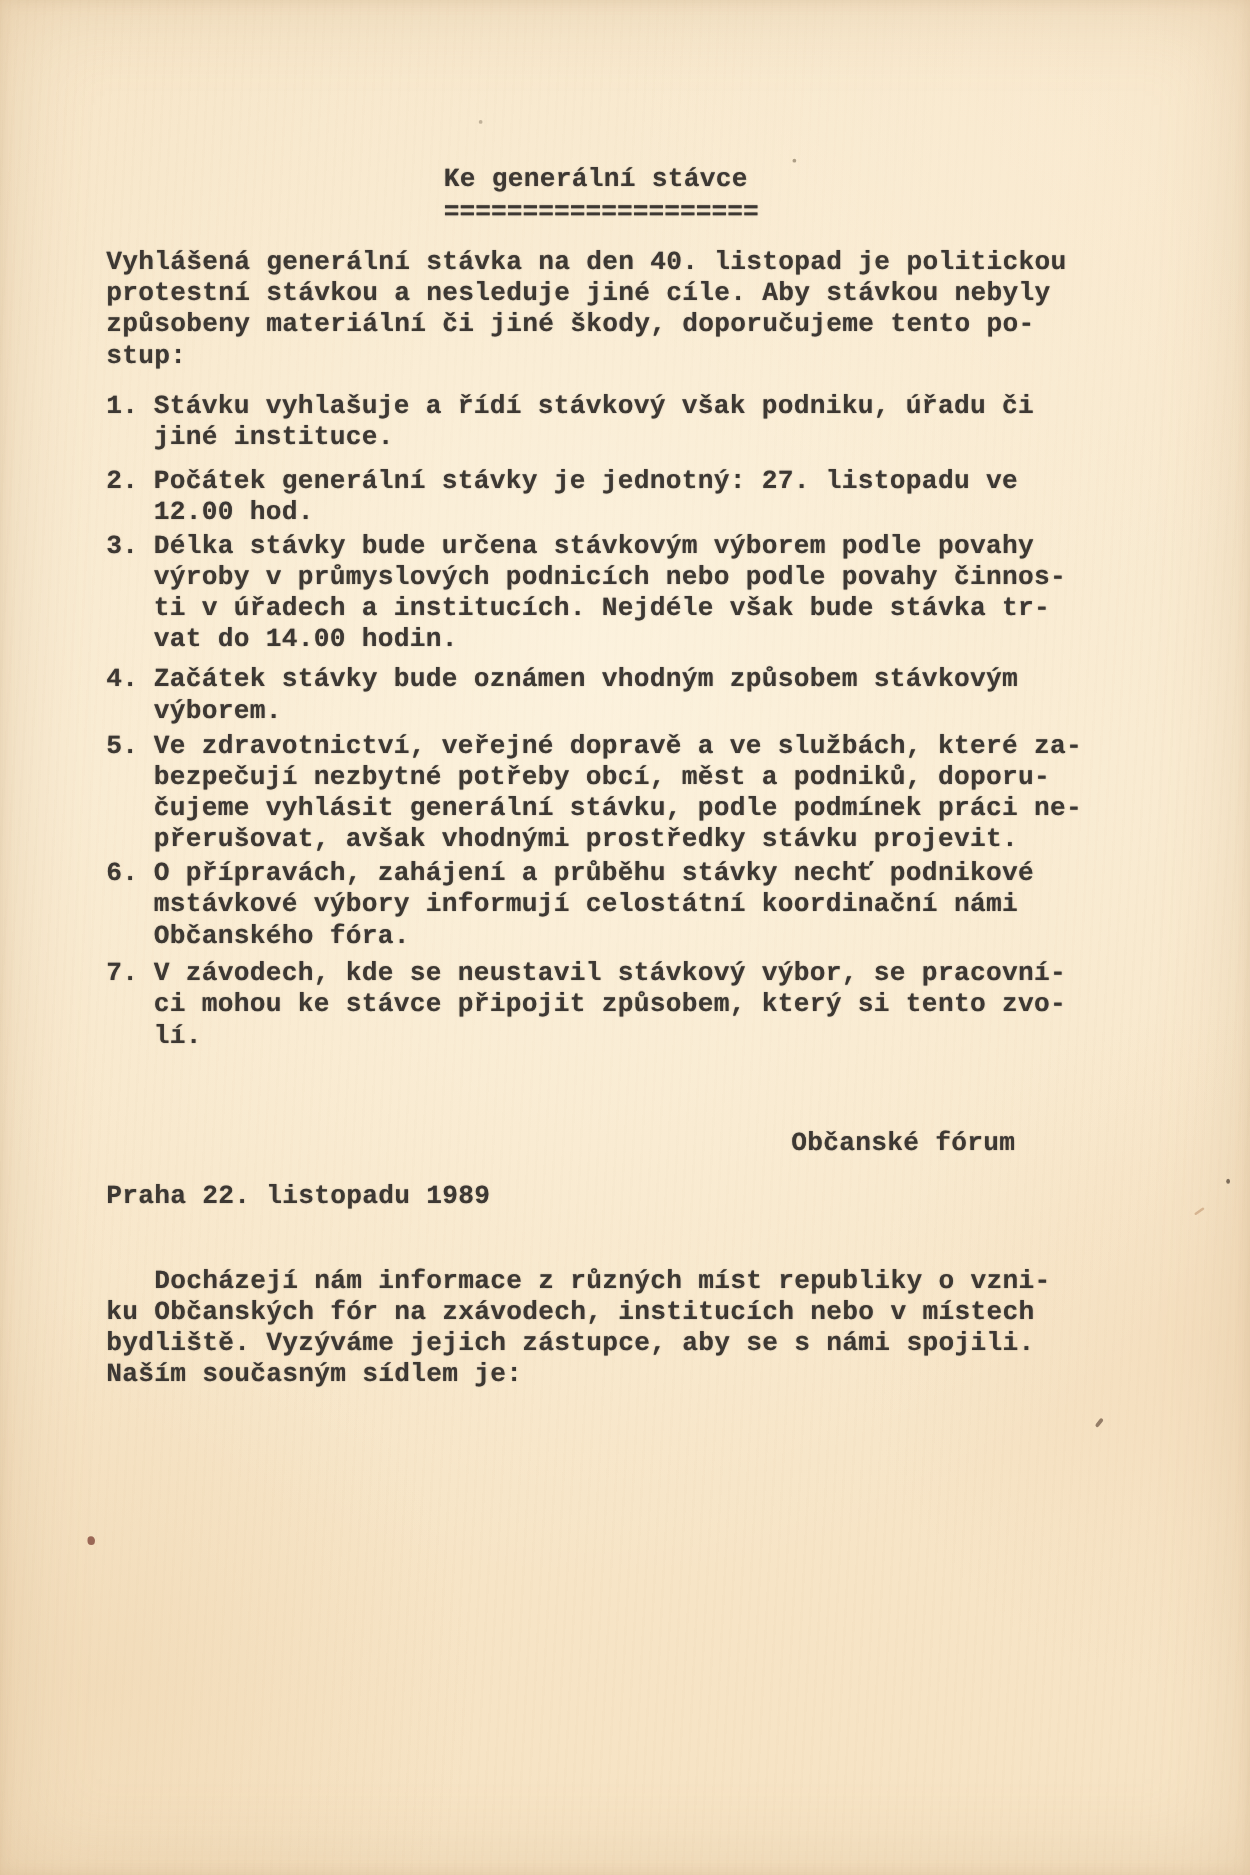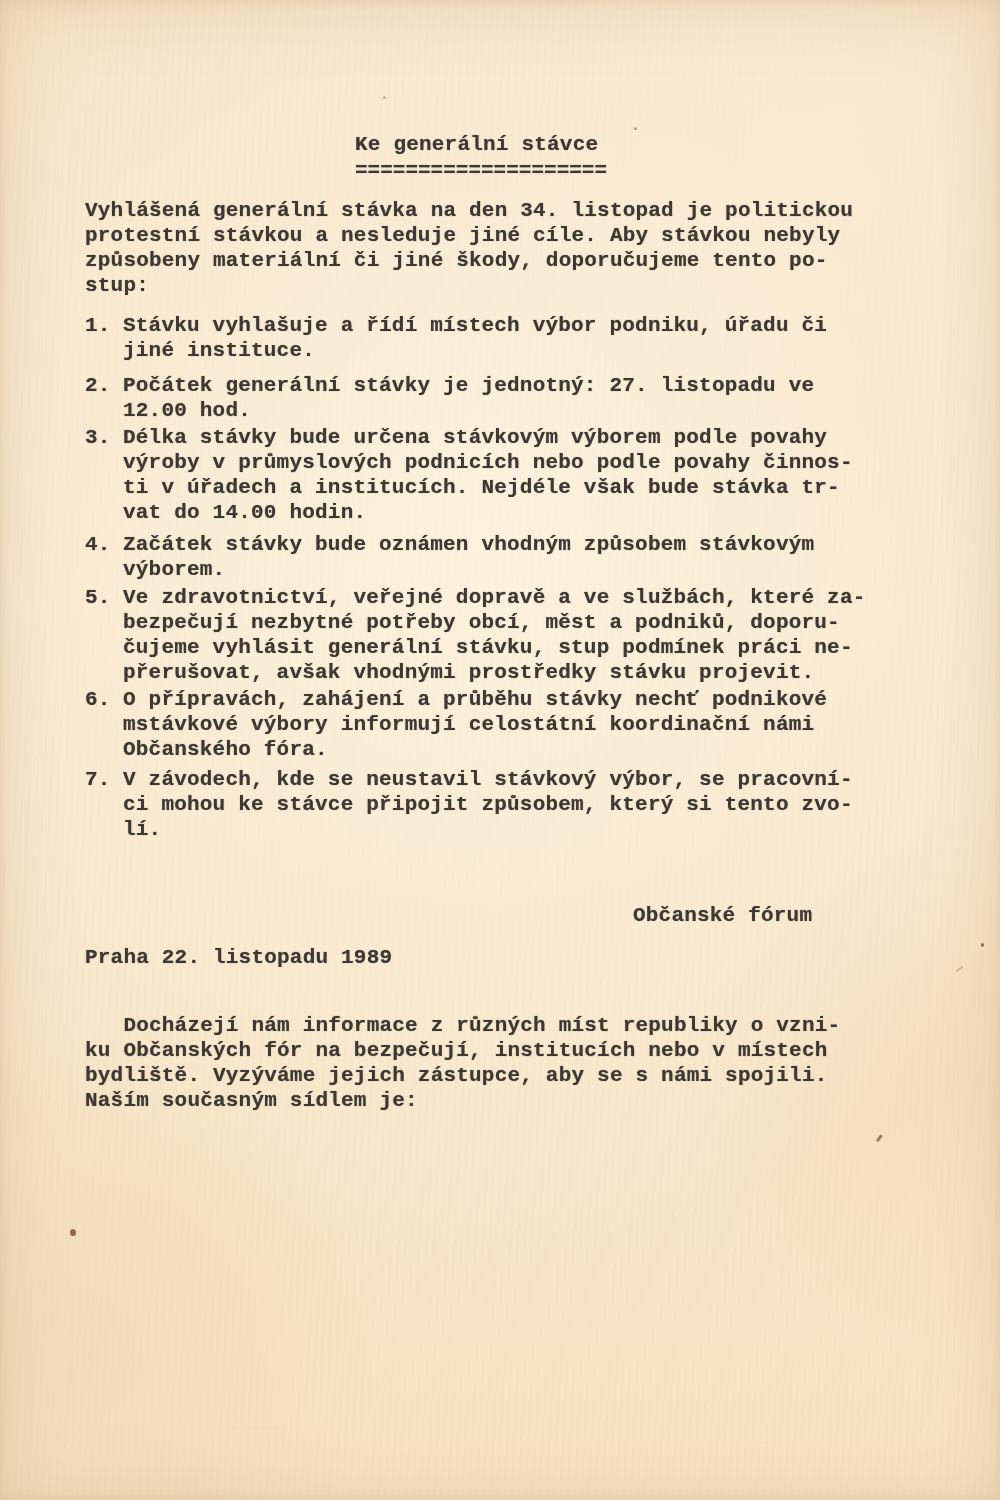--- a/index.html
+++ b/index.html
@@ -46,28 +46,28 @@
   .speck-f{left:955px;top:968px;width:9px;height:2px;background:#b98a62;opacity:.5;transform:rotate(-35deg);border-radius:2px;}
 </style>
 </head>
 <body>
 
 <div class="page">
 
   <div class="block title-block">Ke generální stávce</div>
   <div class="block underline-block">====================</div>
 
-  <div class="block intro-block">Vyhlášená generální stávka na den 34. listopad je politickou
+  <div class="block intro-block">Vyhlášená generální stávka na den 40. listopad je politickou
 protestní stávkou a nesleduje jiné cíle. Aby stávkou nebyly
 způsobeny materiální či jiné škody, doporučujeme tento po-
 stup:</div>
 
   <div class="item i1">
     <span class="num">1.</span>
-    <span class="txt">Stávku vyhlašuje a řídí místech výbor podniku, úřadu či
+    <span class="txt">Stávku vyhlašuje a řídí stávkový však podniku, úřadu či
 jiné instituce.</span>
   </div>
   <div class="item i2">
     <span class="num">2.</span>
     <span class="txt">Počátek generální stávky je jednotný: 27. listopadu ve
 12.00 hod.</span>
   </div>
   <div class="item i3">
     <span class="num">3.</span>
     <span class="txt">Délka stávky bude určena stávkovým výborem podle povahy
@@ -77,41 +77,41 @@
   </div>
   <div class="item i4">
     <span class="num">4.</span>
     <span class="txt">Začátek stávky bude oznámen vhodným způsobem stávkovým
 výborem.</span>
   </div>
   <div class="item i5">
     <span class="num">5.</span>
     <span class="txt">Ve zdravotnictví, veřejné dopravě a ve službách, které za-
 bezpečují nezbytné potřeby obcí, měst a podniků, doporu-
-čujeme vyhlásit generální stávku, stup podmínek práci ne-
+čujeme vyhlásit generální stávku, podle podmínek práci ne-
 přerušovat, avšak vhodnými prostředky stávku projevit.</span>
   </div>
   <div class="item i6">
     <span class="num">6.</span>
     <span class="txt">O přípravách, zahájení a průběhu stávky nechť podnikové
 mstávkové výbory informují celostátní koordinační námi
 Občanského fóra.</span>
   </div>
   <div class="item i7">
     <span class="num">7.</span>
     <span class="txt">V závodech, kde se neustavil stávkový výbor, se pracovní-
 ci mohou ke stávce připojit způsobem, který si tento zvo-
 lí.</span>
   </div>
 
   <div class="block signature-block">Občanské fórum</div>
   <div class="block dateline-block">Praha 22. listopadu 1989</div>
 
   <div class="block postscript-block">   Docházejí nám informace z různých míst republiky o vzni-
-ku Občanských fór na bezpečují, institucích nebo v místech
+ku Občanských fór na zxávodech, institucích nebo v místech
 bydliště. Vyzýváme jejich zástupce, aby se s námi spojili.
 Naším současným sídlem je:</div>
 
 
   <div class="speck speck-a"></div>
   <div class="speck speck-b"></div>
   <div class="speck speck-c"></div>
   <div class="speck speck-d"></div>
   <div class="speck speck-e"></div>
   <div class="speck speck-f"></div>

